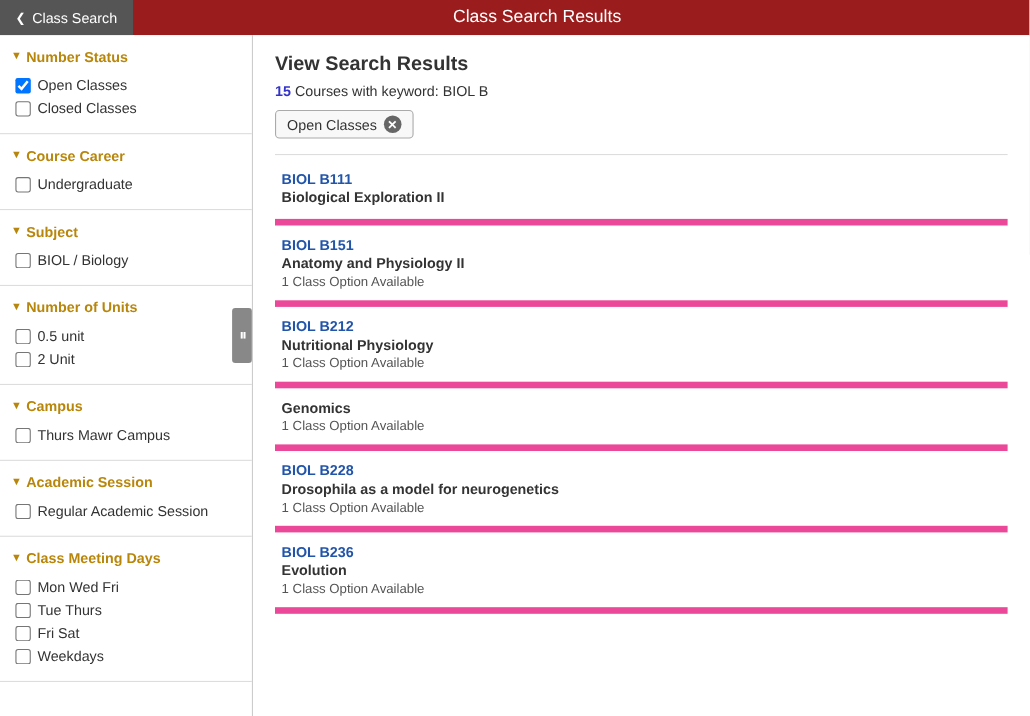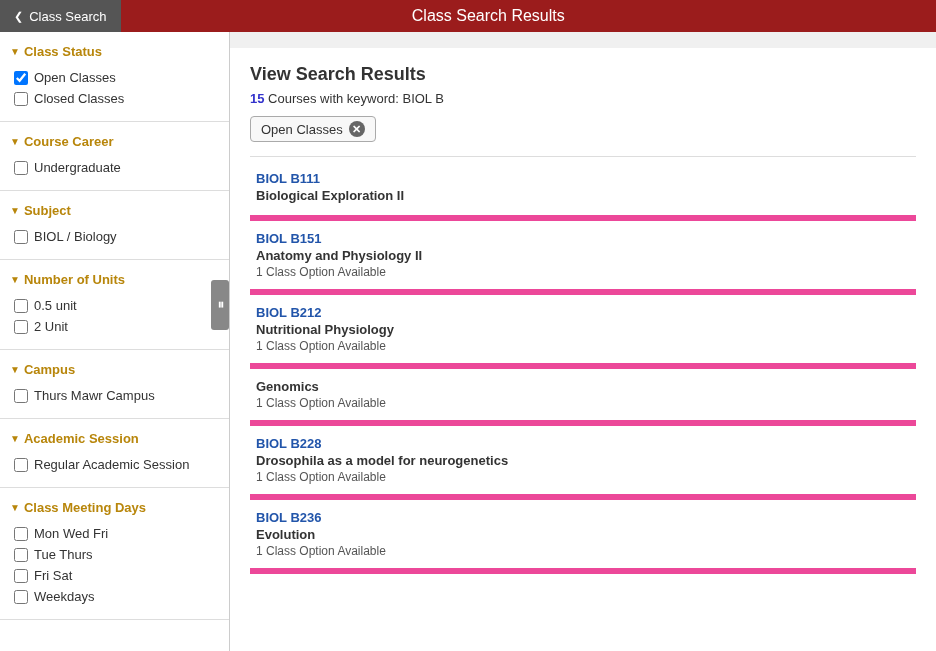--- a/index.html
+++ b/index.html
@@ -106,21 +106,20 @@
       font-size: 14px;
       letter-spacing: -2px;
     }
 
     
     .content {
       flex: 1;
       background: white;
       overflow-y: auto;
       padding: 16px 20px;
-      margin-top: 16px;
     }
 
     .view-title {
       font-size: 18px;
       font-weight: bold;
       color: #333;
       margin-bottom: 6px;
     }
 
     .result-count {
@@ -205,21 +204,21 @@
 </div>
 
 <div class="main-layout">
 
   <div class="sidebar">
 
     <div id="sidebar-sections">
         <div class="filter-section">
           <div class="filter-title">
             <span class="caret">▼</span> 
-            <span>Class Status</span>
+            <span>Number Status</span>
           </div>
           <div class="filter-items">
             <label class="filter-item">
               <input type="checkbox" checked="" style="">
               <span>Open Classes</span>
             </label>
             <label class="filter-item">
               <input type="checkbox" style="">
               <span>Closed Classes</span>
             </label>

